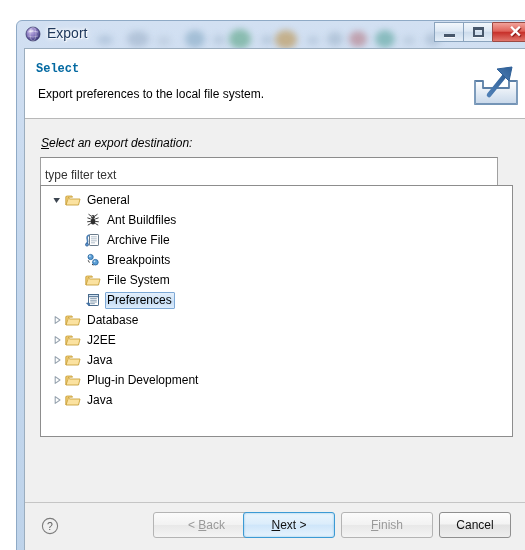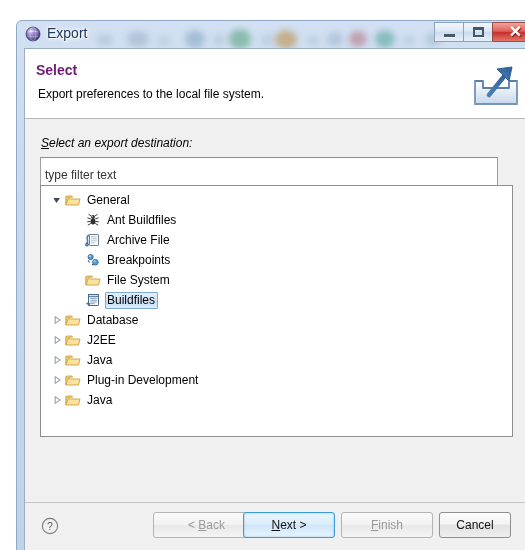--- a/index.html
+++ b/index.html
@@ -127,23 +127,24 @@
     left: 0; top: 0;
     width: 509px;
     height: 70px;
     background: #ffffff;
     border-bottom: 1px solid #b8b8b8;
     box-sizing: border-box;
   }
   .header-title {
     position: absolute;
     left: 11px; top: 13px;
-    font-size: 14px;
+    font-size: 12px;
     font-weight: bold;
-    color: #701a75;
+    color: #0369a1;
+    font-family: Liberation Mono, monospace;
   }
   .header-desc {
     position: absolute;
     left: 13px; top: 38px;
     font-size: 12px;
     color: #000000;
   }
   .header-icon {
     position: absolute;
     right: 10px; top: 8px;
@@ -422,21 +423,21 @@
             </div>
             <div class="trow selected">
               <div style="width: 28px; flex: 0 0 auto;"></div>
               <div class="twist"></div>
               <div class="ticon"><svg width="16" height="16" viewBox="0 0 16 16">
                   <rect x="3.5" y="2.5" width="10" height="11" rx="0.6" fill="#ffffff" stroke="#4a6b8c" stroke-width="1"></rect>
                   <rect x="3.5" y="2.5" width="10" height="2.2" fill="#cfe0f0" stroke="#4a6b8c" stroke-width="1"></rect>
                   <path d="M5.2 6.6 H11.8 M5.2 8.3 H11.8 M5.2 10 H11.8 M5.2 11.7 H9.8" stroke="#7f97ad" stroke-width="0.9"></path>
                   <path d="M1.6 11.2 L4.4 11.2 L4.4 14 Z" fill="#4a7fb5" stroke="#2e5f97" stroke-width="0.8" stroke-linejoin="round"></path>
                 </svg></div>
-              <div class="tlabel">Buildfiles</div>
+              <div class="tlabel">Preferences</div>
             </div>
             <div class="trow">
               <div style="width: 8px; flex: 0 0 auto;"></div>
               <div class="twist">
                 <svg width="10" height="10" viewBox="0 0 10 10">
                   <path d="M3.2 1.6 L8 5 L3.2 8.4 Z" fill="none" stroke="#98a4b0" stroke-width="1.1" stroke-linejoin="round"></path>
                 </svg>
               </div>
               <div class="ticon"><svg width="16" height="16" viewBox="0 0 16 16">
                   <path d="M1 4.5 L1 13 L13.5 13 L15 7 L4.5 7 L3 4.5 Z" fill="#fbe2a0" stroke="#c9a23c" stroke-width="0.9" stroke-linejoin="round"></path>

